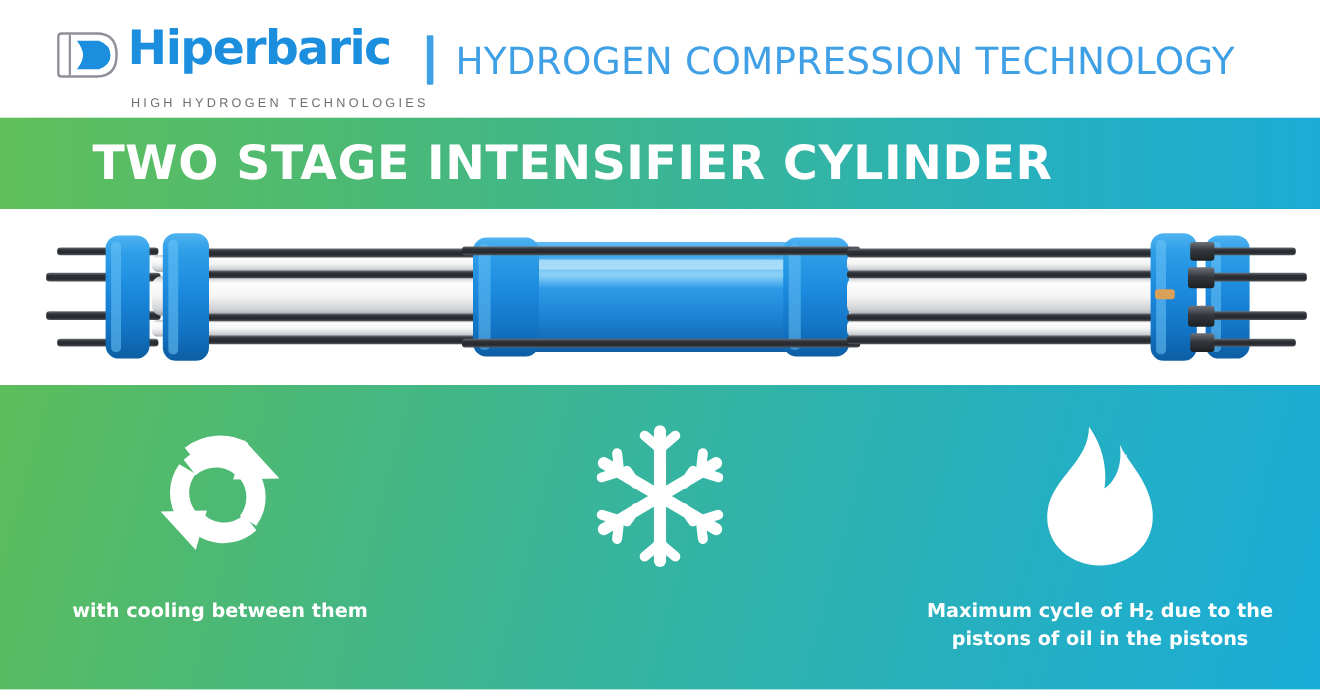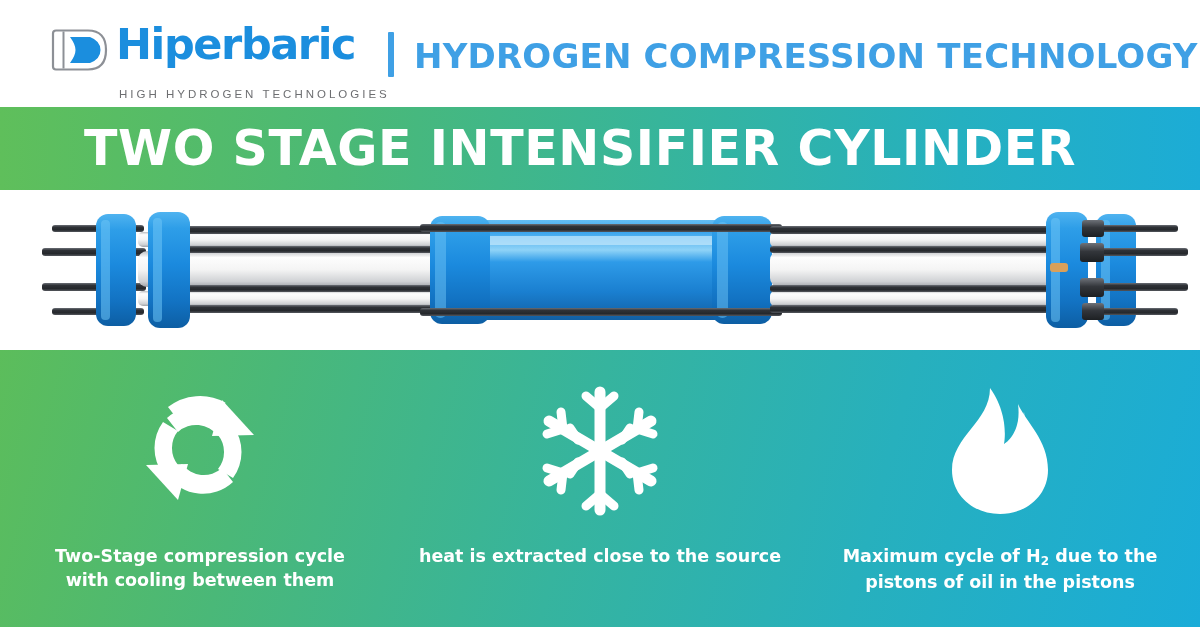--- a/index.html
+++ b/index.html
@@ -33,34 +33,34 @@
     letter-spacing:3.0px;line-height:14px;margin-top:5px;
     margin-left:3px;
     font-family:"Liberation Sans", sans-serif;
   }
   .divider-bar{
     position:absolute;left:388px;top:32px;width:6px;height:45px;
     background:#3fa0e5;border-radius:1px;
   }
   .header-title{
     position:absolute;left:414px;top:36px;
-    font-size:34px;font-weight:bold;color:#3fa0e5;
+    font-size:34px;font-weight:normal;color:#3fa0e5;
     letter-spacing:0.2px;line-height:40px;white-space:nowrap;
     font-family:"DejaVu Sans", sans-serif;
   }
 
   
   .title-band{
     position:absolute;left:0;top:107px;width:1200px;height:83px;
     background:linear-gradient(90deg,#5fbf5b 0%, #4bb975 28%, #37b59b 55%, #25b0c0 80%, #1cacd6 100%);
     display:flex;align-items:center;
   }
   .title-band-text{
     margin-left:84px;
-    color:#ffffff;font-size:49px;font-weight:bold;
+    color:#ffffff;font-size:43px;font-weight:bold;
     letter-spacing:0.6px;line-height:52px;white-space:nowrap;
     font-family:"DejaVu Sans", sans-serif;
   }
 
   
   .product-area{
     position:absolute;left:0;top:190px;width:1200px;height:160px;
     background:#ffffff;
   }
   .product-svg{position:absolute;left:0;top:0;width:1200px;height:160px;display:block;}
@@ -244,21 +244,20 @@
               <path d="M48 122 L16 87 L58 86 Z"></path>
               <rect x="24" y="42" width="50" height="52" fill="none"></rect>
             </g>
             <circle cx="70" cy="72" r="34" fill="none"></circle>
             <g fill="#5fbf5b" opacity="0">
               <rect x="0" y="0" width="140" height="146"></rect>
             </g>
           </svg>
         </div>
         <div class="feature-caption">
-          <span class="ln">Two-Stage compression cycle</span>
           <span class="ln">with cooling between them</span>
         </div>
       </div>
 
       <div class="feature">
         <div class="feature-icon">
           <svg width="140" height="146" viewBox="0 0 140 146">
             <g stroke="#ffffff" stroke-width="11" stroke-linecap="round" fill="none">
               <g>
                 <line x1="70" y1="14" x2="70" y2="132"></line>
@@ -287,21 +286,20 @@
               <line x1="107" y1="95" x2="123" y2="90"></line>
 
               <line x1="48" y1="62" x2="40" y2="50"></line>
               <line x1="92" y1="62" x2="100" y2="50"></line>
               <line x1="48" y1="84" x2="40" y2="96"></line>
               <line x1="92" y1="84" x2="100" y2="96"></line>
             </g>
           </svg>
         </div>
         <div class="feature-caption">
-          <span class="ln">heat is extracted close to the source</span>
         </div>
       </div>
 
       <div class="feature">
         <div class="feature-icon">
           <svg width="140" height="146" viewBox="0 0 140 146">
             <path d="M60 10 C60 44 22 58 22 92 C22 118 44 136 70 136 C96 136 118 118 118 92
                      C118 62 96 44 88 26 C92 56 74 66 74 66 C74 66 80 38 60 10 Z" fill="#ffffff"></path>
             <path d="M68 50 C68 50 58 76 40 86 C26 94 30 112 44 116 C30 106 40 94 52 88 C66 81 70 64 68 50 Z" fill="#2bb0b8" opacity="0"></path>
             <path d="M63 48 C58 74 42 86 34 94 C24 104 28 120 44 124 C30 112 42 100 56 92 C70 84 70 62 63 48 Z" fill="none" stroke="#ffffff" stroke-width="0"></path>

